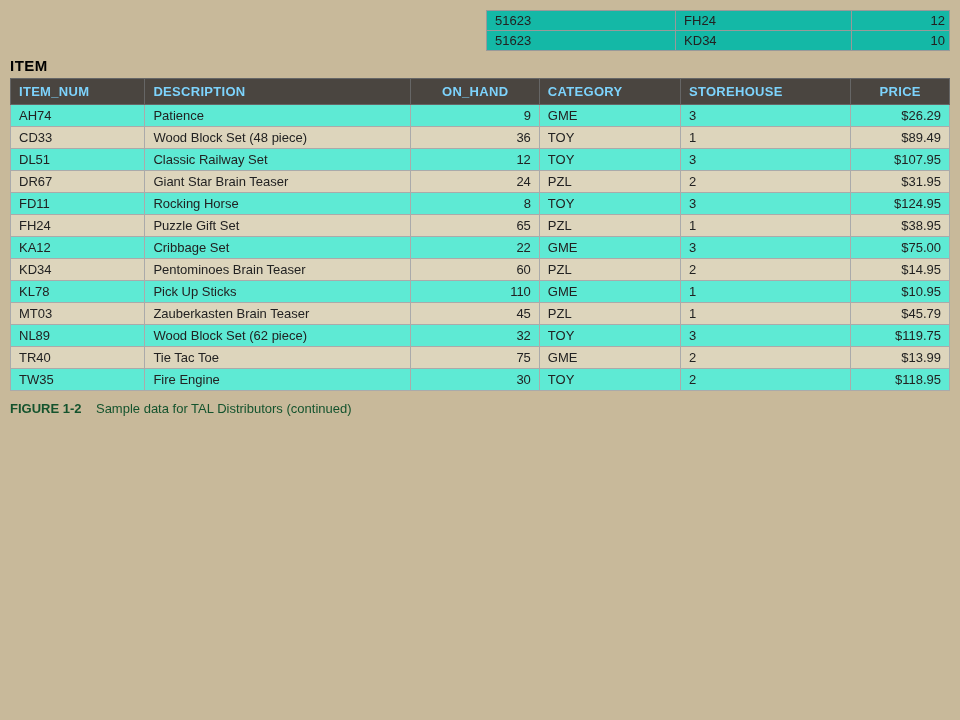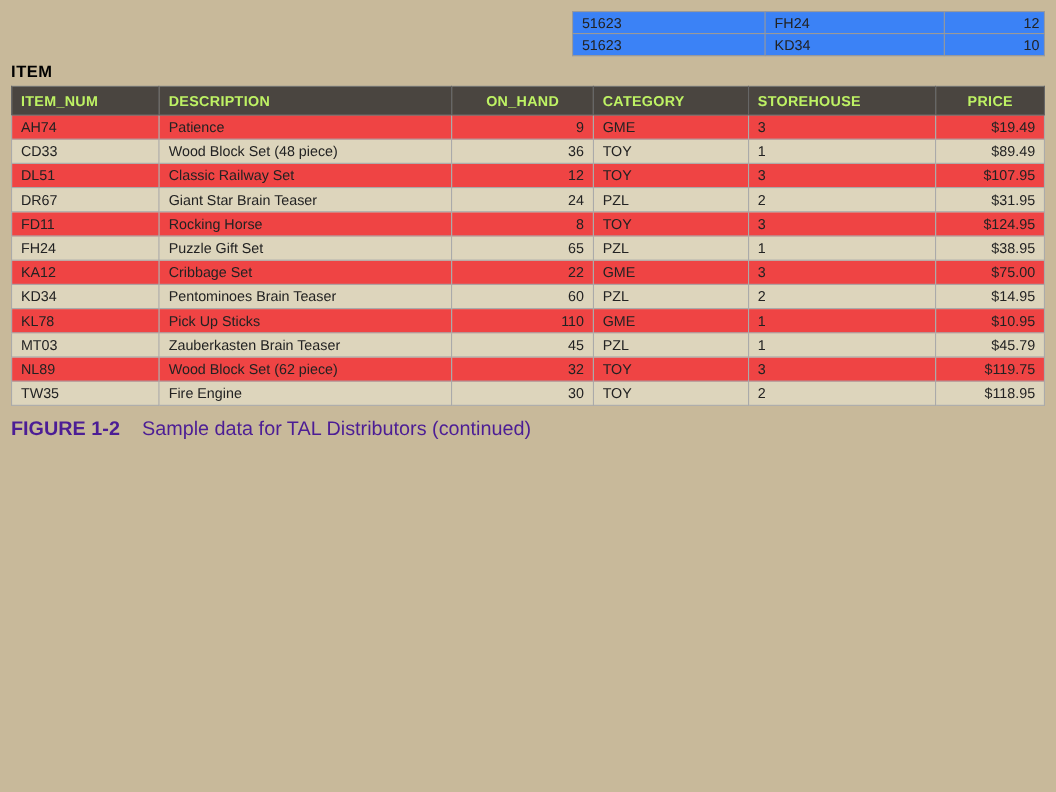--- a/index.html
+++ b/index.html
@@ -14,22 +14,22 @@
     }
 
     .top-table-container {
       display: flex;
       justify-content: flex-end;
       margin-bottom: 6px;
     }
 
     .top-table {
       border-collapse: collapse;
-      width: 430px;
-      background-color: #3b82f6;
+      width: 464px;
+      background-color: #14b8a6;
       margin-left: 26px;
     }
 
     .top-table td {
       border: 1px solid #999;
       padding: 2px 8px;
       font-size: 13px;
       color: #222;
     }
 
@@ -47,59 +47,59 @@
     }
 
     .main-table {
       border-collapse: collapse;
       width: 100%;
       background-color: #e8dfc8;
     }
 
     .main-table thead tr {
       background-color: #4a4540;
-      color: #bef264;
+      color: #7dd3fc;
     }
 
     .main-table thead th {
       padding: 5px 8px;
       text-align: left;
       font-weight: bold;
       font-size: 13px;
       border: 1px solid #666;
       letter-spacing: 0.3px;
     }
 
     .main-table thead th.right {
       text-align: center;
     }
 
     .main-table tbody tr {
-      background-color: #ef4444;
+      background-color: #5eead4;
     }
 
     .main-table tbody tr:nth-child(even) {
       background-color: #ddd5bc;
     }
 
     .main-table tbody td {
       padding: 3px 8px;
       border: 1px solid #aaa;
       color: #222;
       font-size: 13px;
     }
 
     .main-table tbody td.right {
       text-align: right;
     }
 
     .figure-caption {
       margin-top: 10px;
-      font-size: 18px;
-      color: #4c1d95;
+      font-size: 13px;
+      color: #14532d;
     }
 
     .figure-caption .figure-label {
       font-weight: bold;
     }
   </style>
 </head>
 <body>
 
 <div class="top-table-container">
@@ -132,21 +132,21 @@
         <th class="right">PRICE</th>
       </tr>
   </thead>
   <tbody id="main-table-body">
       <tr>
         <td>AH74</td>
         <td>Patience</td>
         <td class="right">9</td>
         <td>GME</td>
         <td>3</td>
-        <td class="right">$19.49</td>
+        <td class="right">$26.29</td>
       </tr>
       <tr>
         <td>CD33</td>
         <td>Wood Block Set (48 piece)</td>
         <td class="right">36</td>
         <td>TOY</td>
         <td>1</td>
         <td class="right">$89.49</td>
       </tr>
       <tr>
@@ -213,20 +213,28 @@
         <td>1</td>
         <td class="right">$45.79</td>
       </tr>
       <tr>
         <td>NL89</td>
         <td>Wood Block Set (62 piece)</td>
         <td class="right">32</td>
         <td>TOY</td>
         <td>3</td>
         <td class="right">$119.75</td>
+      </tr>
+      <tr>
+        <td>TR40</td>
+        <td>Tie Tac Toe</td>
+        <td class="right">75</td>
+        <td>GME</td>
+        <td>2</td>
+        <td class="right">$13.99</td>
       </tr>
       <tr>
         <td>TW35</td>
         <td>Fire Engine</td>
         <td class="right">30</td>
         <td>TOY</td>
         <td>2</td>
         <td class="right">$118.95</td>
       </tr>
     </tbody>

